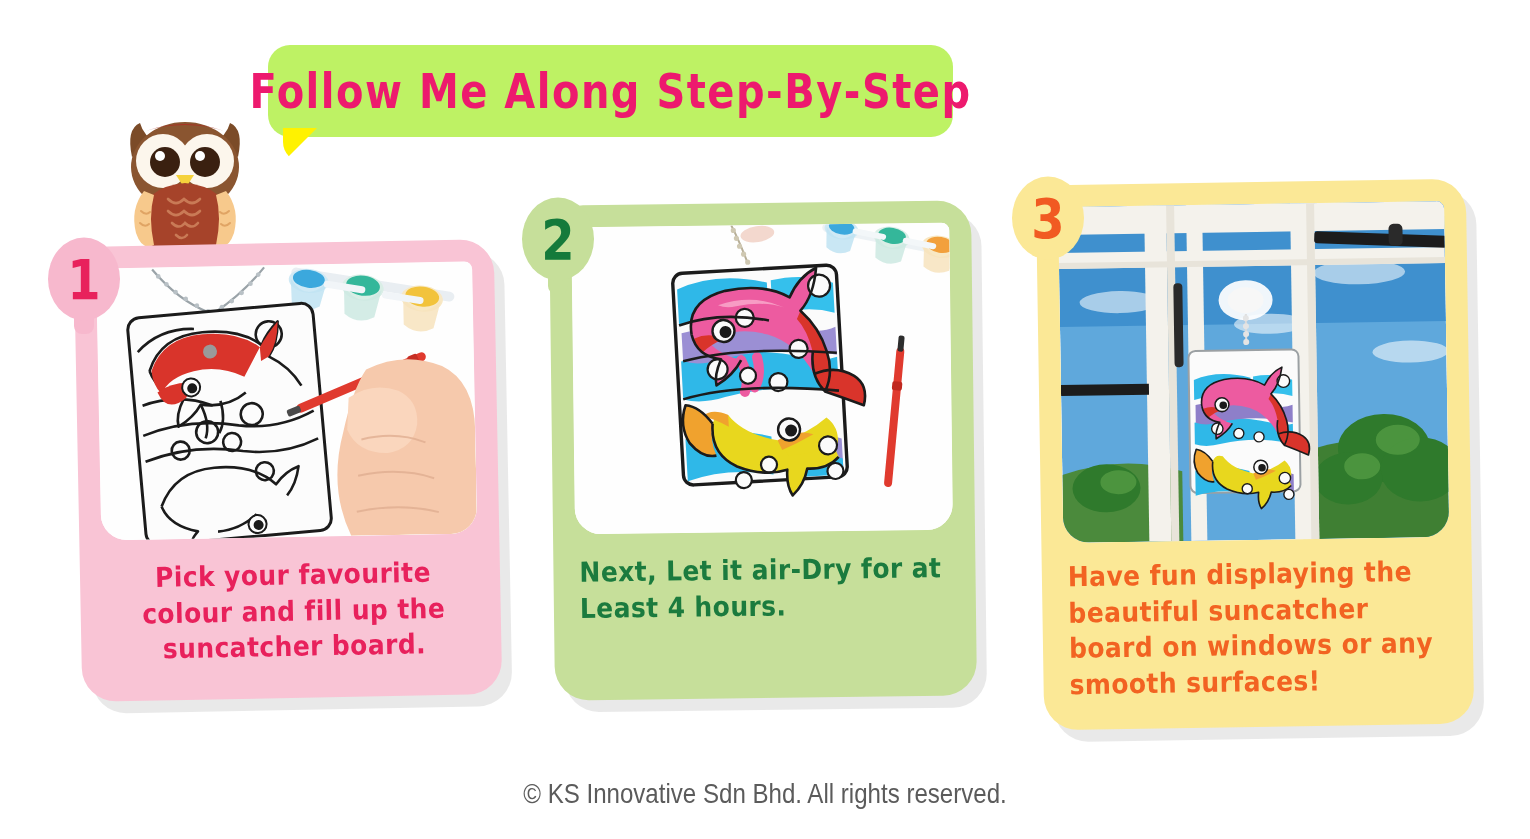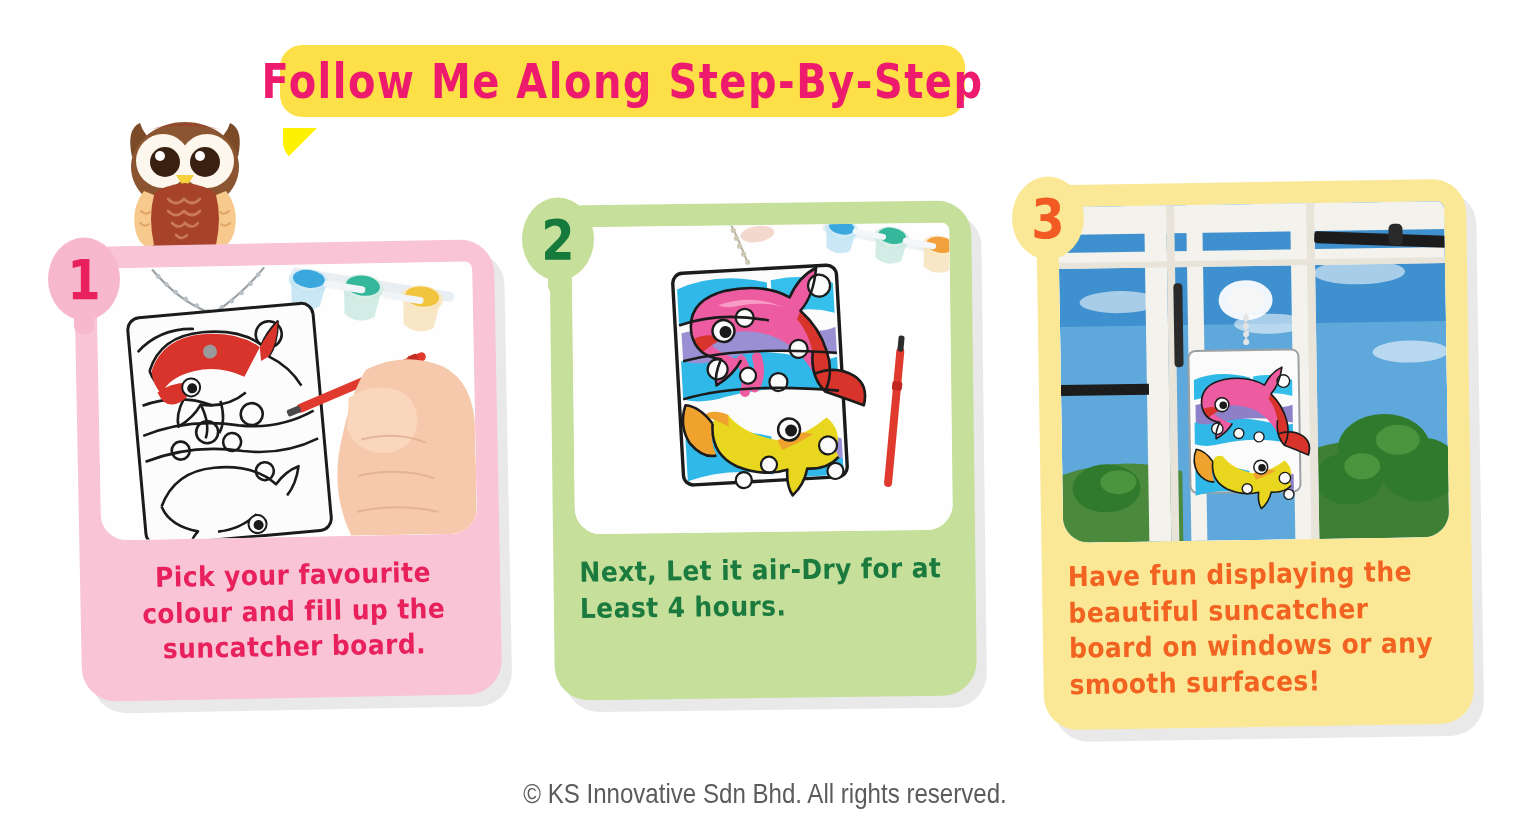--- a/index.html
+++ b/index.html
@@ -14,25 +14,25 @@
   }
 
   .stage {
     position: absolute;
     inset: 0;
   }
 
   
   #speech-bubble {
     position: absolute;
-    left: 280px;
+    left: 268px;
     top: 45px;
     width: 685px;
-    height: 72px;
-    background: #fde047;
+    height: 92px;
+    background: #bef264;
     border-radius: 22px;
   }
   #speech-bubble-tail {
     position: absolute;
     left: 283px;
     top: 128px;
     width: 34px;
     height: 34px;
     background: #FFF200;
     border-bottom-left-radius: 20px;

